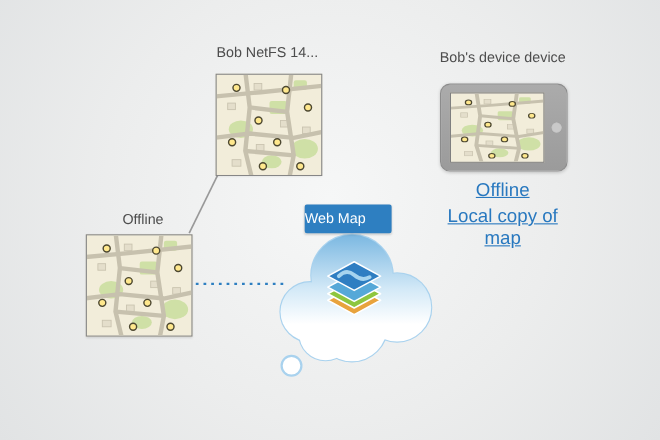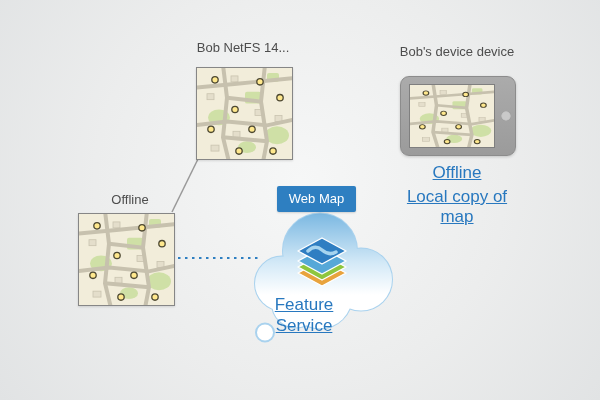--- a/index.html
+++ b/index.html
@@ -65,21 +65,20 @@
   .default-map     { left: 78px;  top: 213px; }
   .cloud-svg  { position: absolute; left: 248px; top: 204px; width: 150px; height: 145px; }
   .layers-svg { position: absolute; left: 293px; top: 230px; width: 58px;  height: 58px; }
   .webmap-badge {
     position: absolute; left: 277px; top: 186px;
     width: 79px; height: 26px;
     background: #2e7fc1;
     color: #ffffff;
     font-size: 13px;
     line-height: 26px;
-    text-align: center;
     border-radius: 2px;
     box-shadow: 0 1px 2px rgba(0,0,0,0.15);
   }
   .fs-label {
     left: 264px; top: 294px; width: 80px;
     font-size: 12.5px; line-height: 1.25;
   }
   .hidden-defs { position: absolute; width: 0; height: 0; }
 </style>
 </head>
@@ -162,21 +161,20 @@
     <g stroke="#ffffff" stroke-width="1.4" stroke-linejoin="round">
       <polygon points="29,30 53,43 29,56 5,43" fill="#e8a33d"></polygon>
       <polygon points="29,24 53,37 29,50 5,37" fill="#8ec63f"></polygon>
       <polygon points="29,18 53,31 29,44 5,31" fill="#56a8d8"></polygon>
       <polygon points="29,8 53,21 29,34 5,21" fill="#2f7ec2"></polygon>
     </g>
     <path d="M 15 21 Q 22 14 29 20 T 43 22" fill="none" stroke="#a6d4ef" stroke-width="3.5" stroke-linecap="round"></path>
   </svg>
 
   <div class="webmap-badge">Web Map</div>
-  <div class="label blue fs-label">Feature Service</div>
 
   <div class="label bob-label">Bob NetFS 14...</div>
   <div class="map-thumb bob-map">
     <svg viewBox="0 0 95 92" preserveAspectRatio="none">
       <use href="#map-art"></use>
     </svg>
   </div>
 
   <div class="label default-label">Offline</div>
   <div class="map-thumb default-map">

